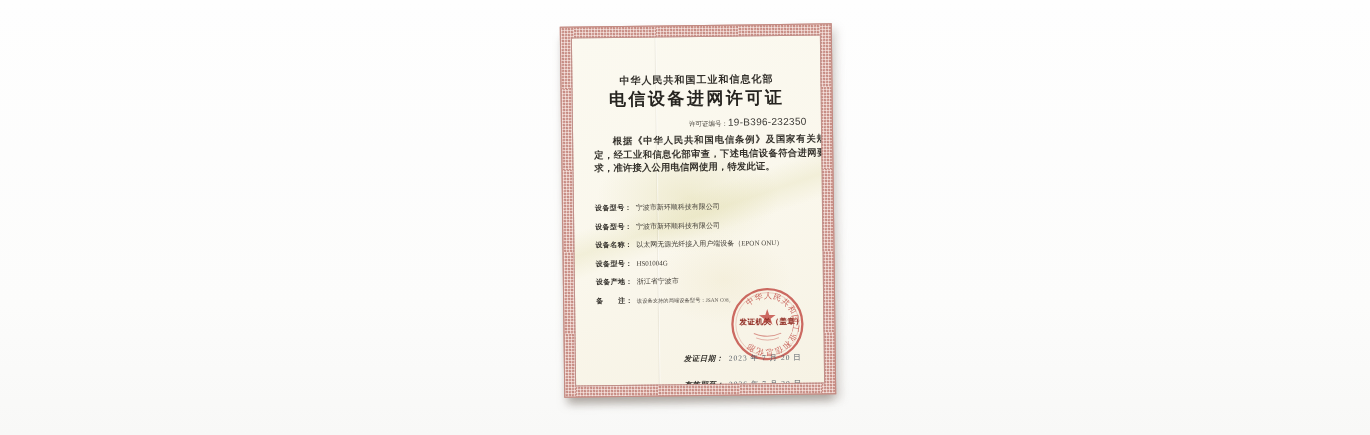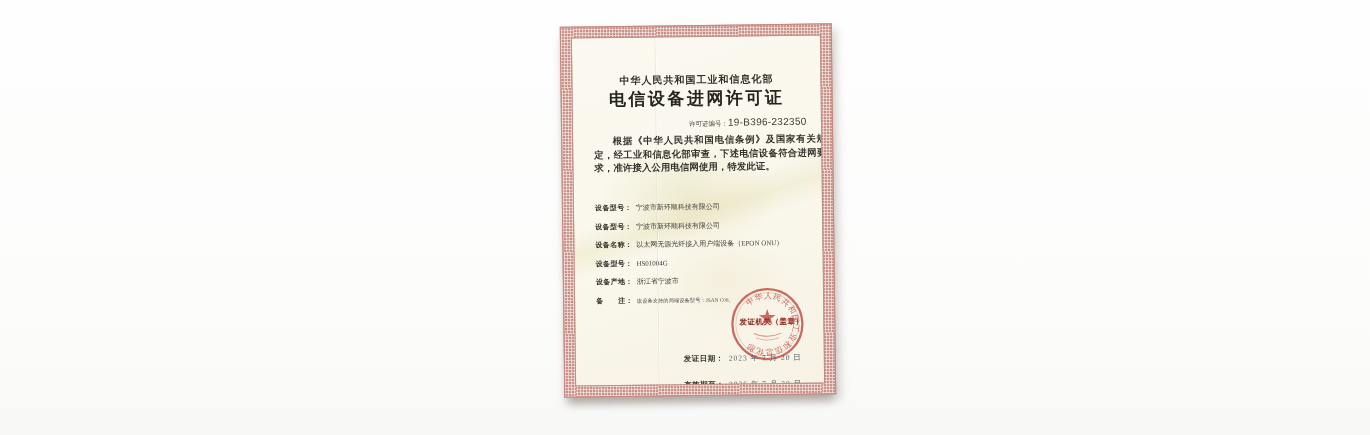--- a/index.html
+++ b/index.html
@@ -75,21 +75,21 @@
     mix-blend-mode:multiply;opacity:.92;
   }
   .seal svg{width:100%;height:100%;}
   .seal-label{
     position:absolute;left:196px;top:281px;transform:translateX(-50%);
     font-size:7.5px;font-weight:bold;color:#8e2f26;letter-spacing:.5px;white-space:nowrap;
     text-shadow:0 0 1px rgba(194,58,54,.35);
   }
   
   .daterow{position:absolute;left:108px;font-size:7.5px;white-space:nowrap;}
-  .daterow .dlabel{font-weight:bold;color:#33302b;letter-spacing:.5px;}
+  .daterow .dlabel{font-weight:bold;color:#33302b;letter-spacing:.5px;font-style:italic;}
   .daterow .dvalue{color:#565d66;margin-left:3px;letter-spacing:1px;margin-top:48px;}
   .daterow.issue{top:317px;}
   .daterow.valid{top:343px;}
 </style>
 </head>
 <body>
 
 <div class="stage">
 
   <div class="cert">

